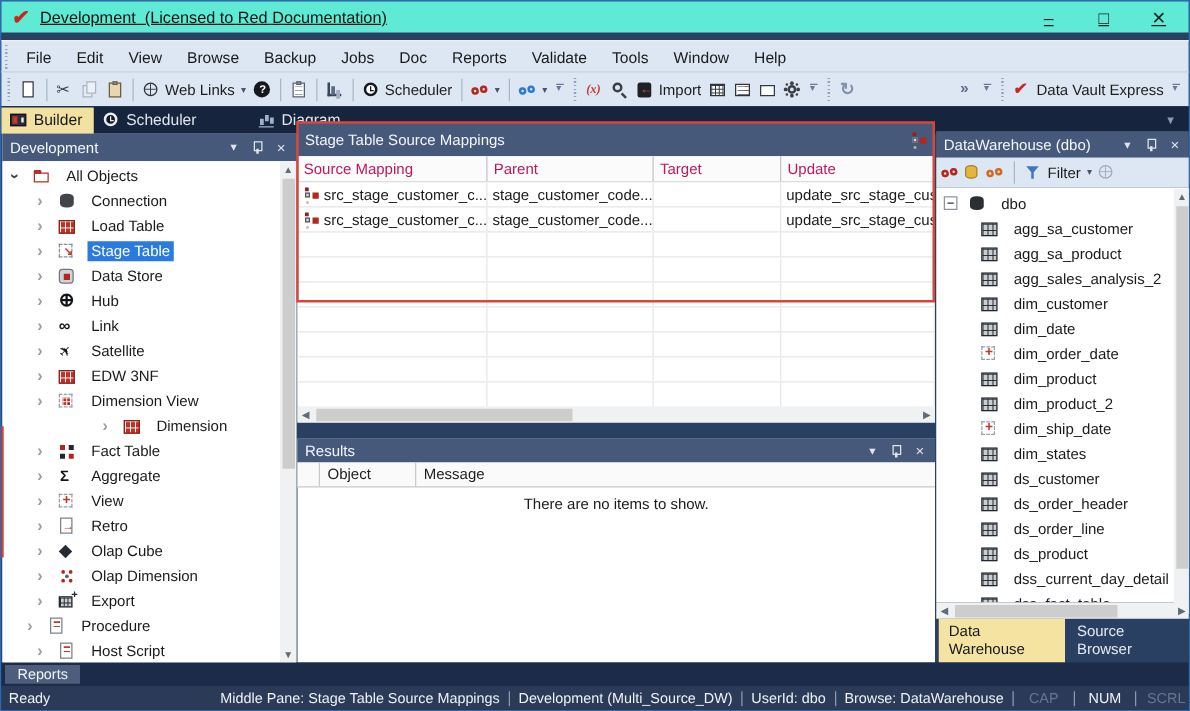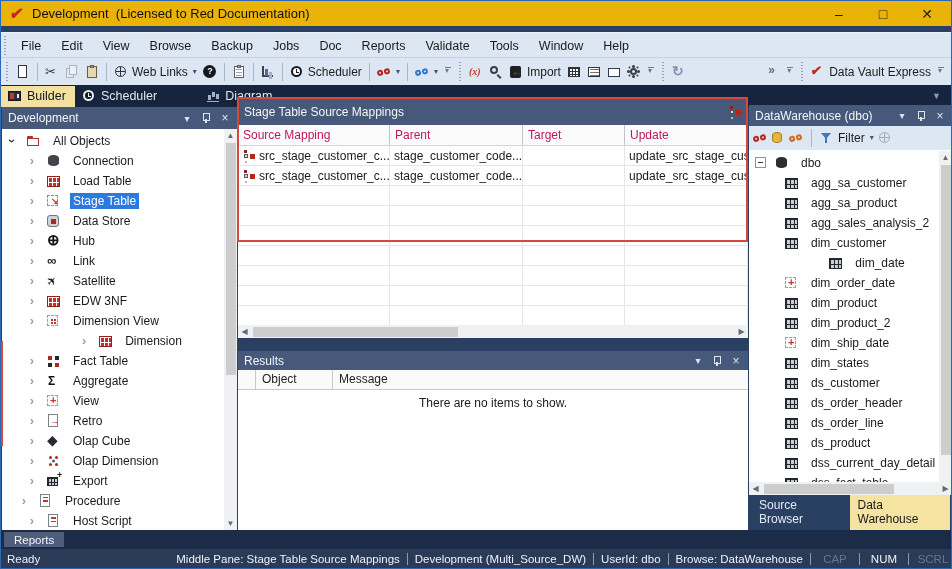--- a/index.html
+++ b/index.html
@@ -1,20 +1,20 @@
 <!DOCTYPE html>
 <html><head>
 <meta charset="utf-8">
 <style>
   html,body{margin:0;padding:0;background:#9aa5b5;font-family:"Liberation Sans",sans-serif;}
   .app{position:relative;width:952px;height:569px;background:#2a4062;overflow:hidden;
        border:1px solid #2a69b5;box-sizing:border-box;font-size:12px;color:#1a1a1a;}
   .abs{position:absolute;}
   
-  .titlebar{position:absolute;left:0;top:0;width:100%;height:25px;background:#eab308;display:flex;align-items:center;}
+  .titlebar{position:absolute;left:0;top:0;width:100%;height:25px;background:#5eead4;display:flex;align-items:center;text-decoration:underline;}
   .titlebar .title{margin-left:8px;font-size:13px;color:#111;white-space:pre;}
   .win-controls{margin-left:auto;display:flex;align-items:center;height:100%;}
   .win-btn{width:44px;height:100%;display:flex;align-items:center;justify-content:center;color:#222;font-size:14px;}
   .win-btn.close{margin-right:2px;}
   
   .menubar{position:absolute;left:0;top:31px;width:100%;height:25px;background:#dde6f3;display:flex;align-items:center;border-top:1px solid #eef3fa;}
   .menu-item{padding:3px 10px;color:#1b1b1b;font-size:12.5px;}
   
   .toolbar{position:absolute;left:0;top:56px;width:100%;height:28px;background:#dde6f3;border-top:1px solid #c6d2e2;display:flex;align-items:center;padding:0 2px;box-sizing:border-box;}
   .tbtn{display:flex;align-items:center;gap:4px;padding:2px 3px;border-radius:2px;color:#222;}
@@ -599,21 +599,21 @@
           <span class="lbl">agg_sa_product</span>
         </div>
         <div class="tree-row" style="padding-left: 36px;">
           <span class="ic ic-grid-dark"></span>
           <span class="lbl">agg_sales_analysis_2</span>
         </div>
         <div class="tree-row" style="padding-left: 36px;">
           <span class="ic ic-grid-dark"></span>
           <span class="lbl">dim_customer</span>
         </div>
-        <div class="tree-row" style="padding-left: 36px; justify-content: center;">
+        <div class="tree-row" style="padding-left: 36px;">
           <span class="ic ic-grid-dark"></span>
           <span class="lbl">dim_date</span>
         </div>
         <div class="tree-row" style="padding-left: 36px;">
           <span class="ic ic-view"></span>
           <span class="lbl">dim_order_date</span>
         </div>
         <div class="tree-row" style="padding-left: 36px;">
           <span class="ic ic-grid-dark"></span>
           <span class="lbl">dim_product</span>
@@ -659,22 +659,22 @@
       <span class="arr" style="top:0">▲</span>
       <span class="thumb" style="top:14px;height:290px"></span>
       <span class="arr" style="bottom:0">▼</span>
     </div>
     <div class="hscroll">
       <span class="arr" style="left:0">◀</span>
       <span class="thumb" style="left:15px;width:130px"></span>
       <span class="arr" style="right:0">▶</span>
     </div>
     <div class="rp-tabs" id="right-tabs">
+        <span class="rp-tab active">Data Warehouse</span>
         <span class="rp-tab">Source Browser</span>
-        <span class="rp-tab active">Data Warehouse</span>
       </div>
   </div>
 
   <div class="abs reports-strip">
     <span class="reports-tab">Reports</span>
   </div>
 
   <div class="abs statusbar">
     <span class="st-ready">Ready</span>
     <span id="status-segments" style="display:flex;align-items:center">

